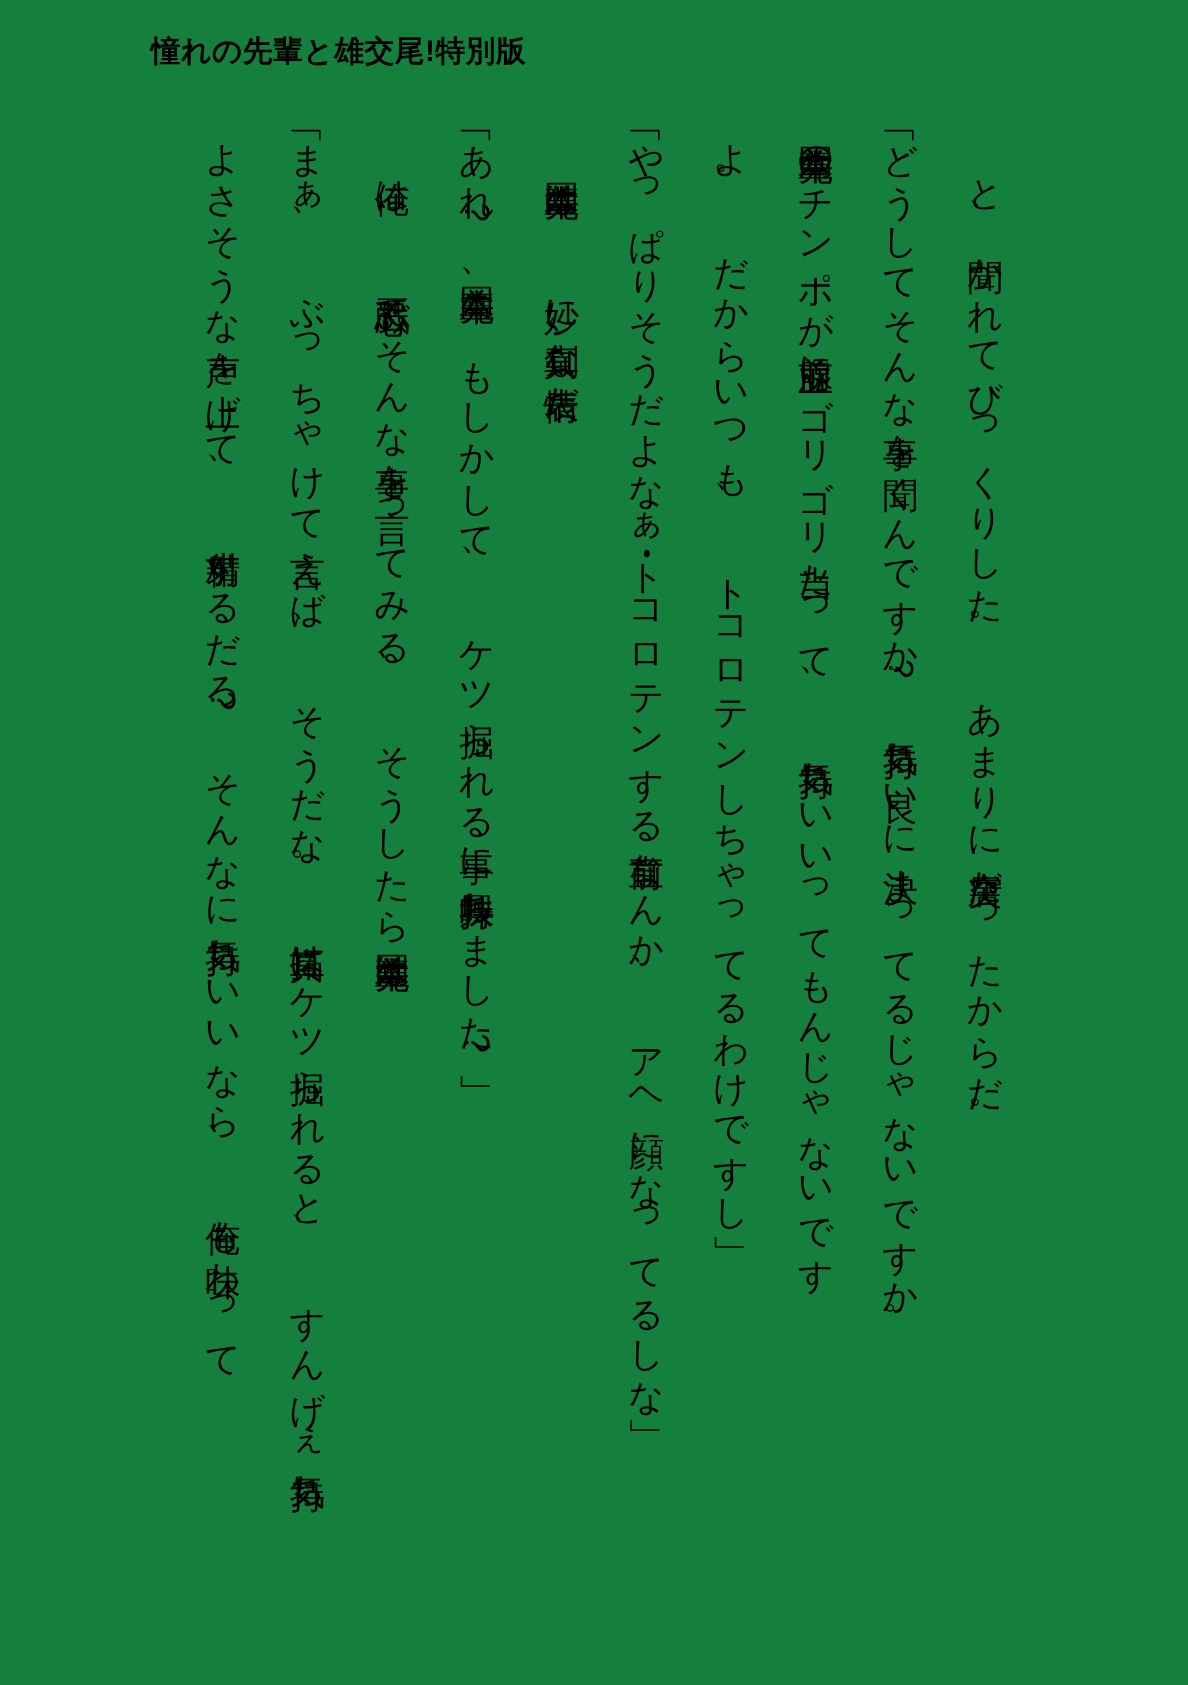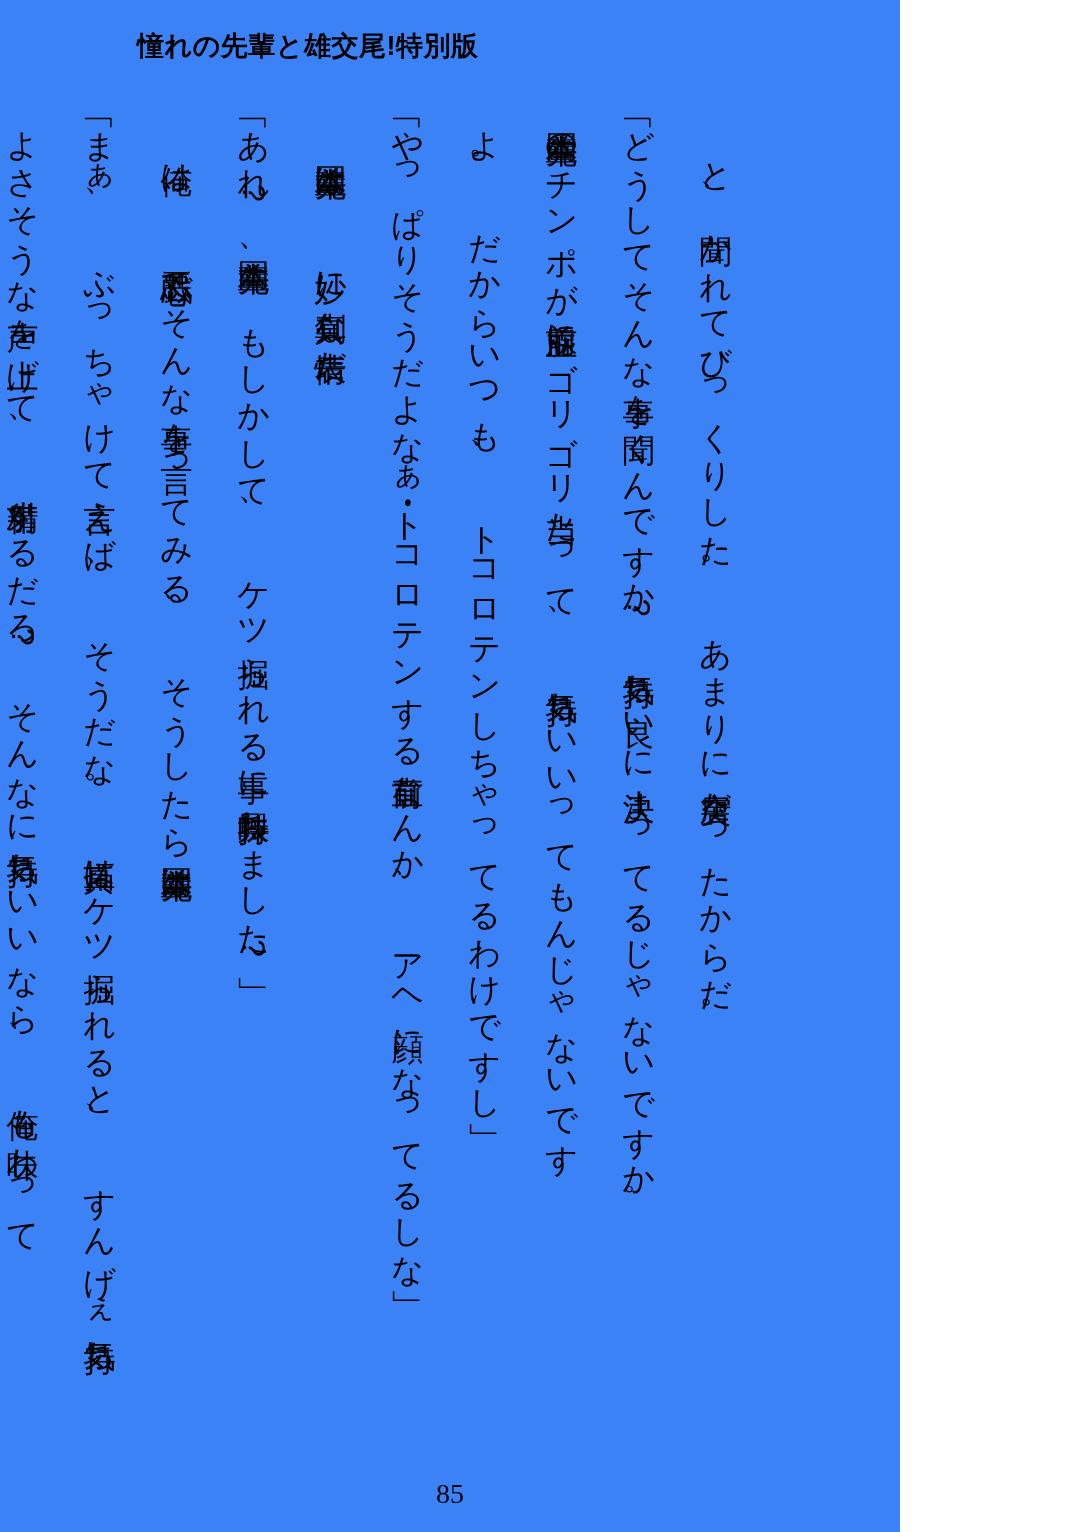--- a/index.html
+++ b/index.html
@@ -8,23 +8,23 @@
     background: #ffffff;
   }
   body {
     width: 1080px;
     height: 1532px;
     font-family: "Liberation Sans", "DejaVu Sans", sans-serif;
     color: #000000;
   }
   .page {
     position: relative;
-    width: 900px;
+    width: 1080px;
     height: 1532px;
-    background: #3b82f6;
+    background: #15803d;
     overflow: hidden;
   }
   .page-header {
     position: absolute;
     left: 137px;
     top: 28px;
     font-size: 27px;
     font-weight: 600;
     letter-spacing: 0.5px;
     color: #000000;
@@ -70,17 +70,14 @@
     <div class="tcol">岡本先輩のチンポが前立腺にゴリゴリ当たって、　気持ちいいってもんじゃないです</div>
     <div class="tcol">よ。　だからいつも、　トコロテンしちゃってるわけですし」</div>
     <div class="tcol">「やっぱりそうだよなぁ・・・トコロテンする直前なんか、　アヘ顔になってるしな」</div>
     <div class="tcol">　岡本先輩は、　妙に真剣な表情だ。</div>
     <div class="tcol">「あれ?　岡本先輩、　もしかして、　ケツ掘られる事に興味持ちました?」</div>
     <div class="tcol">　俺は、　悪戯心でそんな事を言ってみる、　そうしたら岡本先輩は、</div>
     <div class="tcol">「まぁ、　ぶっちゃけて言えば、　そうだな。　拓真はケツ掘られると、　すんげぇ気持ち</div>
     <div class="tcol">よさそうな声を上げて、　射精するだろ?　そんなに気持ちいいなら、　俺も味わって</div>
   </main>
 
-  <footer class="page-footer">
-    <span>85</span>
-  </footer>
 
 </div>
 
 </body></html>

